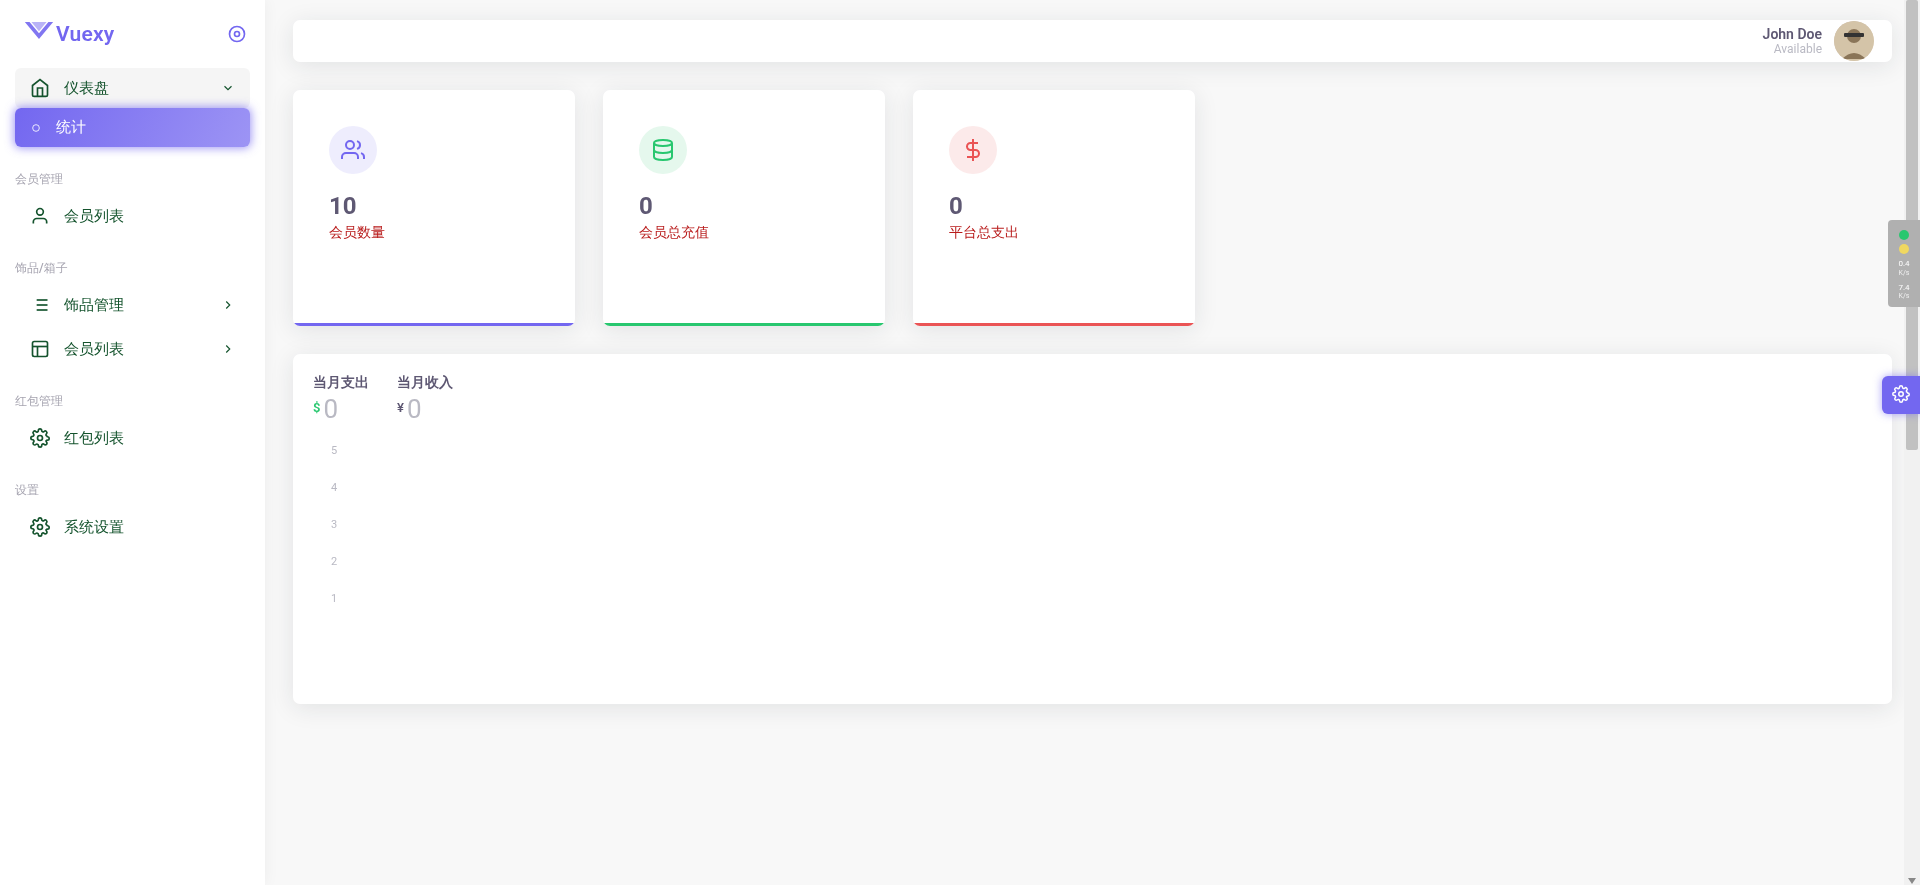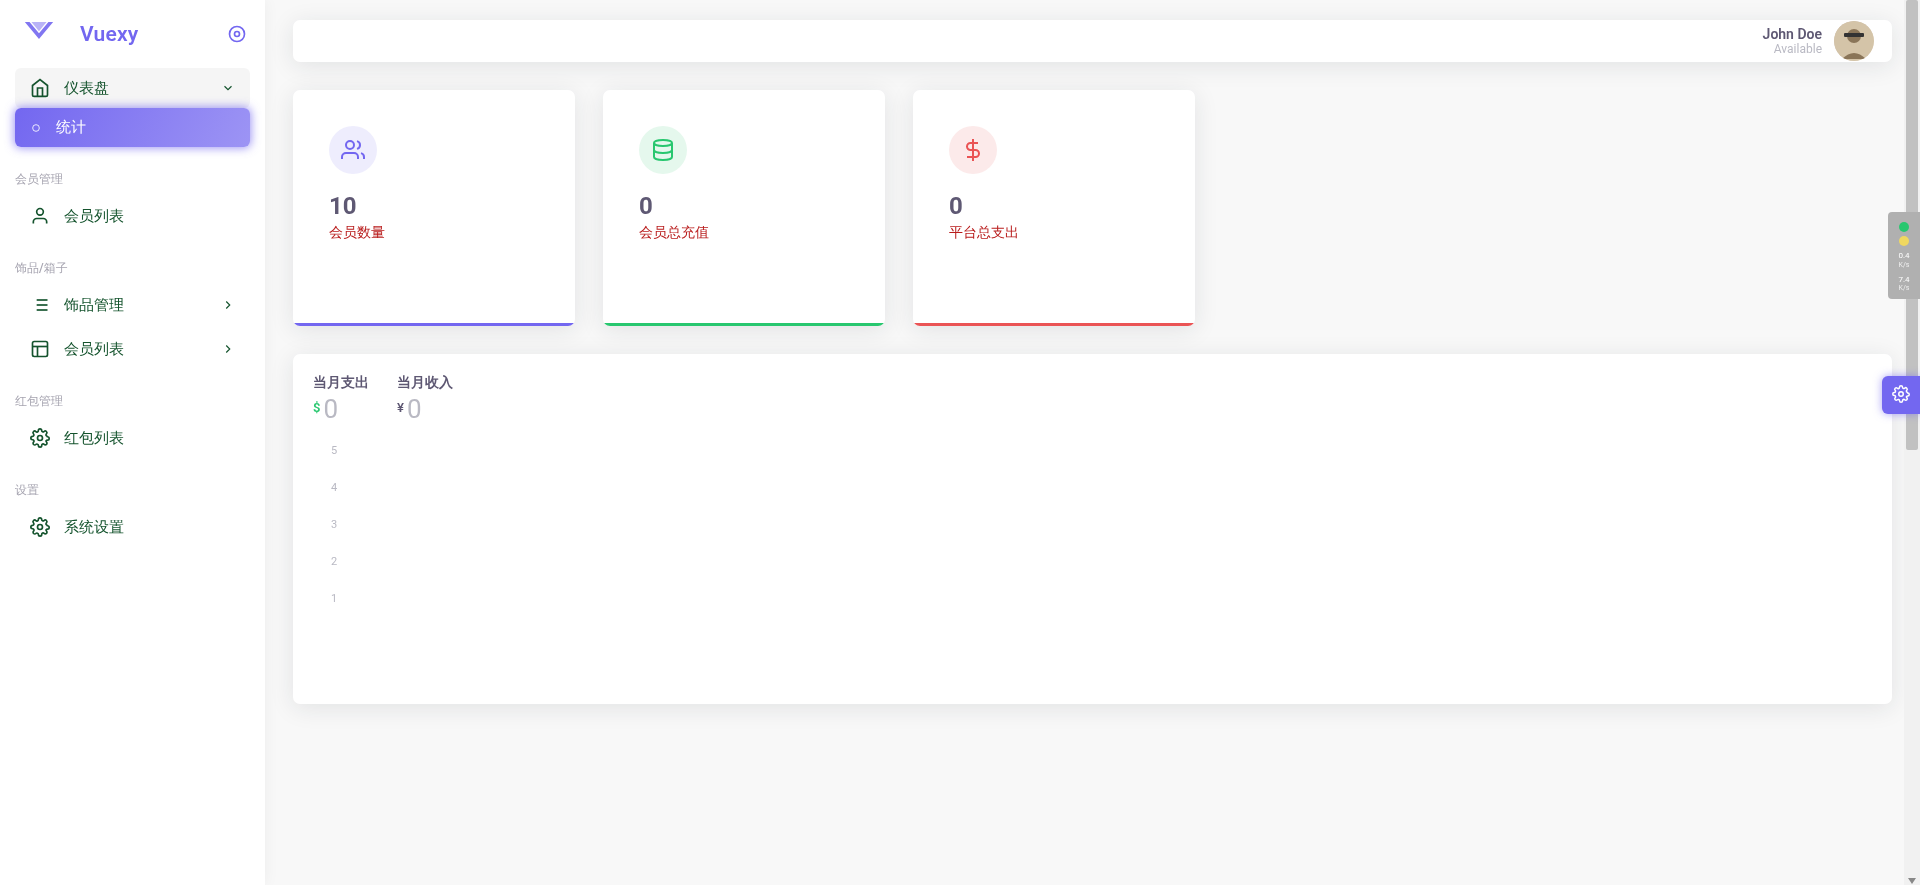--- a/index.html
+++ b/index.html
@@ -28,21 +28,21 @@
     }
     .sidebar-header {
       display: flex;
       align-items: center;
       justify-content: space-between;
       padding: 20px 18px 20px 22px;
     }
     .brand {
       display: flex;
       align-items: center;
-      gap: 24px;
+      gap: 0;
       text-decoration: none;
     }
     .brand-logo {
       width: 34px;
       height: 28px;
       color: #7367f0;
     }
     .brand-text {
       font-size: 21px;
       font-weight: 600;
@@ -273,21 +273,21 @@
       color: #fff;
       cursor: pointer;
       box-shadow: 0 0 8px rgba(115,103,240,.6);
       z-index: 50;
     }
     .customizer-btn svg { width: 18px; height: 18px; }
     
     .net-widget {
       position: fixed;
       right: 0;
-      top: 212px;
+      top: 220px;
       width: 32px;
       background: #b0b0b0;
       border-radius: 4px 0 0 4px;
       padding: 6px 3px;
       font-size: 9px;
       color: #fff;
       text-align: center;
       z-index: 50;
     }
     .net-dot { width: 10px; height: 10px; border-radius: 50%; margin: 4px auto; }

